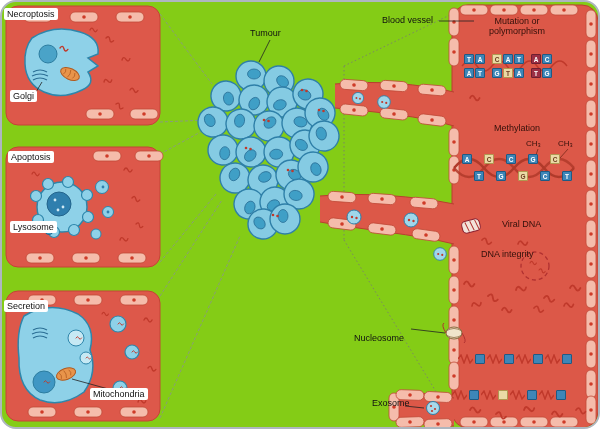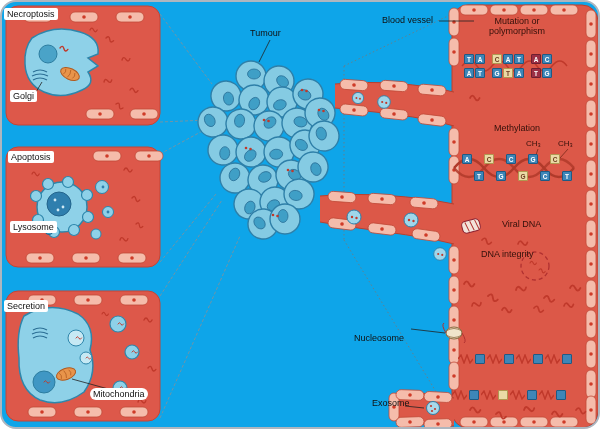--- a/index.html
+++ b/index.html
@@ -1,16 +1,16 @@
 <!DOCTYPE html>
 <html><head>
 <meta charset="utf-8">
 <style>
   html,body{margin:0;padding:0;background:#fff;}
-  .fig{position:relative;width:600px;height:429px;background:#0ea5e9;border:2px solid #aeb6bf;
+  .fig{position:relative;width:600px;height:429px;background:#84cc16;border:2px solid #aeb6bf;
        border-radius:16px;overflow:hidden;font-family:"Liberation Sans",sans-serif;box-sizing:border-box;}
   svg.art{position:absolute;left:0;top:0;z-index:1;}
   .lbl{position:absolute;font-size:9px;color:#111;z-index:3;line-height:1.15;white-space:nowrap;}
   .wbox{background:#fff;padding:1px 3px;border-radius:2px;}
   .vtext{color:#33100a;}
   .ctr{text-align:center;white-space:normal;}
   .tiles{position:absolute;z-index:2;display:flex;gap:1px;align-items:center;}
   .tile{width:10px;height:10px;display:flex;align-items:center;justify-content:center;
         font-size:6.5px;font-weight:bold;border-radius:1px;box-sizing:border-box;}
   .tile.b{background:#3e86b8;color:#fff;border:1px solid #1f5a84;}
@@ -326,21 +326,21 @@
     <line x1="34" y1="90" x2="40" y2="80"></line>
     <line x1="40" y1="226" x2="46" y2="229"></line>
   </g>
 </svg>
 
 <div class="lbl wbox" style="left:2px;top:6px;">Necroptosis</div>
 <div class="lbl wbox" style="left:8px;top:88px;">Golgi</div>
 <div class="lbl wbox" style="left:6px;top:149px;">Apoptosis</div>
 <div class="lbl wbox" style="left:8px;top:219px;">Lysosome</div>
 <div class="lbl wbox" style="left:2px;top:298px;">Secretion</div>
-<div class="lbl wbox" style="left:88px;top:386px;border-radius:6px;">Mitochondria</div>
+<div class="lbl wbox" style="left:88px;top:386px;">Mitochondria</div>
 
 <div class="lbl" style="left:248px;top:26px;">Tumour</div>
 <div class="lbl" style="left:380px;top:13px;">Blood vessel</div>
 
 <div class="lbl vtext ctr" style="left:468px;top:14px;width:94px;">
   <div>Mutation or</div>
   <div>polymorphism</div>
 </div>
 <div class="lbl vtext ctr" style="left:478px;top:121px;width:74px;">Methylation</div>
 <div class="lbl vtext" style="left:524px;top:137px;font-size:8px;">CH₃</div>

